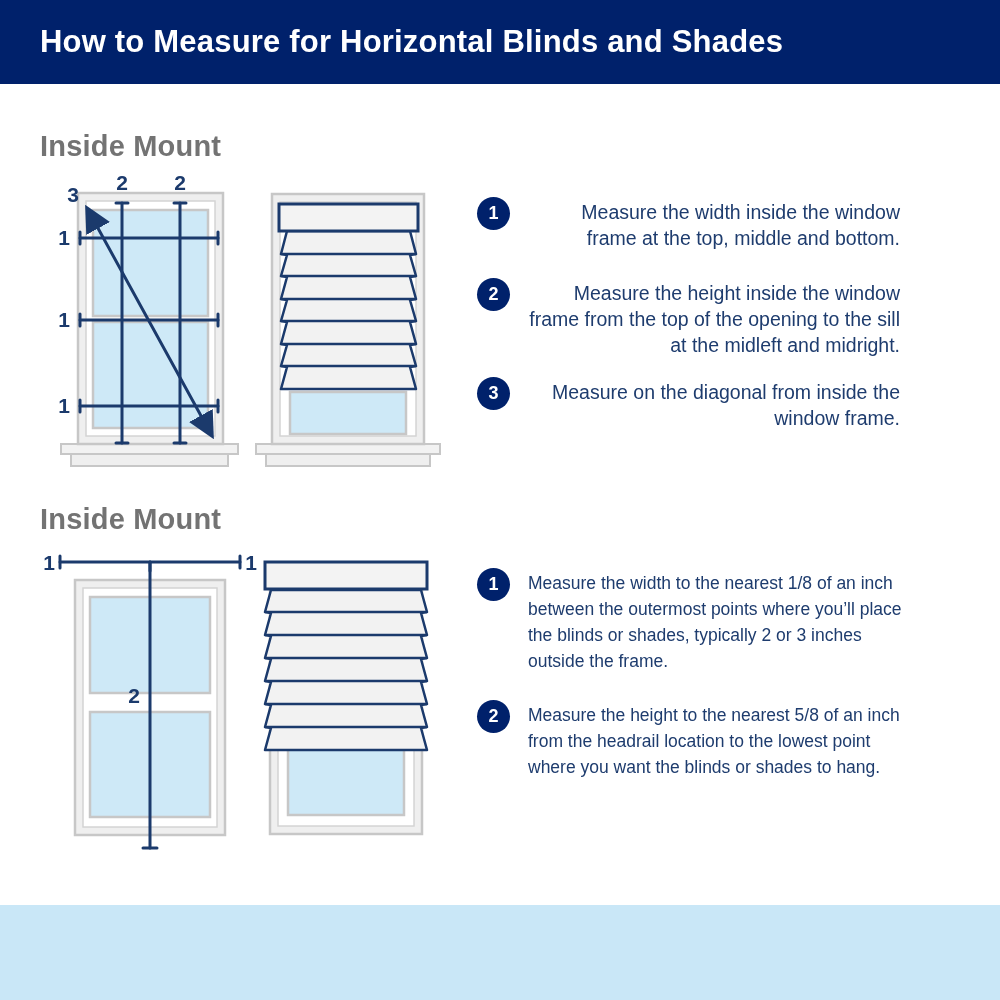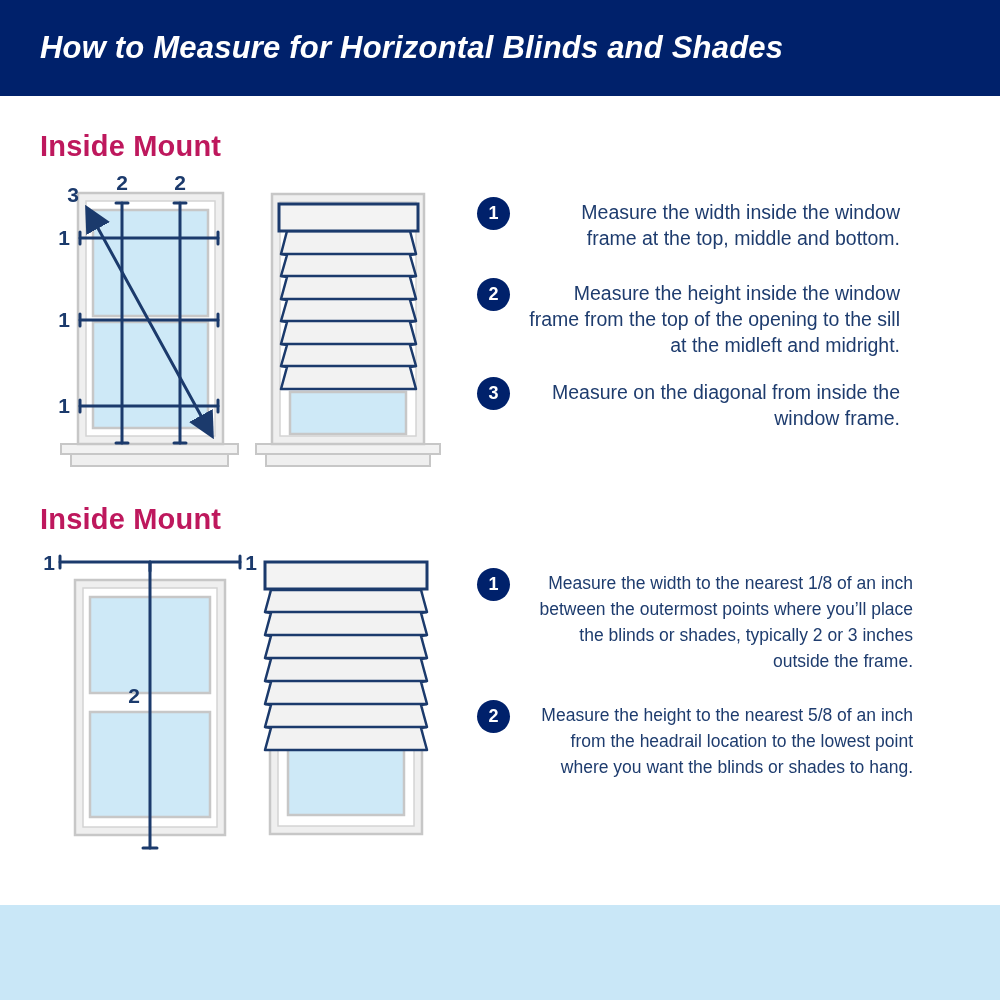--- a/index.html
+++ b/index.html
@@ -6,31 +6,31 @@
   html,body { margin:0; padding:0; }
   body {
     font-family: "Liberation Sans", sans-serif;
     background:#ffffff;
     width:1000px; height:1000px;
   }
   .page { position:relative; width:1000px; height:1000px; background:#ffffff; overflow:hidden; }
 
   
   .header {
-    position:absolute; left:0; top:0; width:1000px; height:96px;
-    background:#00216b; display:flex; align-items:center;font-style:italic;
+    position:absolute; left:0; top:0; width:1000px; height:84px;
+    background:#00216b; display:flex; align-items:center;
   }
   .header h1 {
     margin:0 0 0 40px; color:#ffffff; font-size:31px; font-weight:700; letter-spacing:0.2px;
   }
 
   
   .mount-heading {
     position:absolute; left:40px; margin:0;
-    color:#be185d; font-size:29px; font-weight:700; letter-spacing:0.2px;
+    color:#737373; font-size:29px; font-weight:700; letter-spacing:0.2px;
   }
   .mount-heading.inside { top:130px; }
   .mount-heading.outside { top:503px; }
 
   
   svg.diagram { position:absolute; display:block; }
   svg.inside-diagram { left:30px; top:170px; width:440px; height:310px; }
   svg.outside-diagram { left:30px; top:545px; width:440px; height:315px; }
   svg .meas-label {
     font-family:"Liberation Sans", sans-serif;
@@ -39,21 +39,21 @@
 
   
   .step { position:absolute; left:477px; display:flex; align-items:flex-start; gap:18px; }
   .step .badge {
     flex:0 0 33px; width:33px; height:33px; border-radius:50%;
     background:#00216b; color:#ffffff; font-size:18px; font-weight:700;
     display:flex; align-items:center; justify-content:center; margin-top:1px;
   }
   .step p { margin:3px 0 0 0; color:#1e3c6e; }
   .step.inside-step p { width:372px; font-size:19.5px; line-height:26px;text-align:right; }
-  .step.outside-step p { width:385px; font-size:17.5px; line-height:26px;text-align:right; }
+  .step.outside-step p { width:385px; font-size:17.5px; line-height:26px; }
   .step.i1 { top:196px; } .step.i2 { top:277px; } .step.i3 { top:376px; }
   .step.o1 { top:567px; } .step.o2 { top:699px; }
 
   
   .footer {
     position:absolute; left:0; top:905px; width:1000px; height:95px;
     background:#c9e7f7;
   }
 </style>
 </head>

